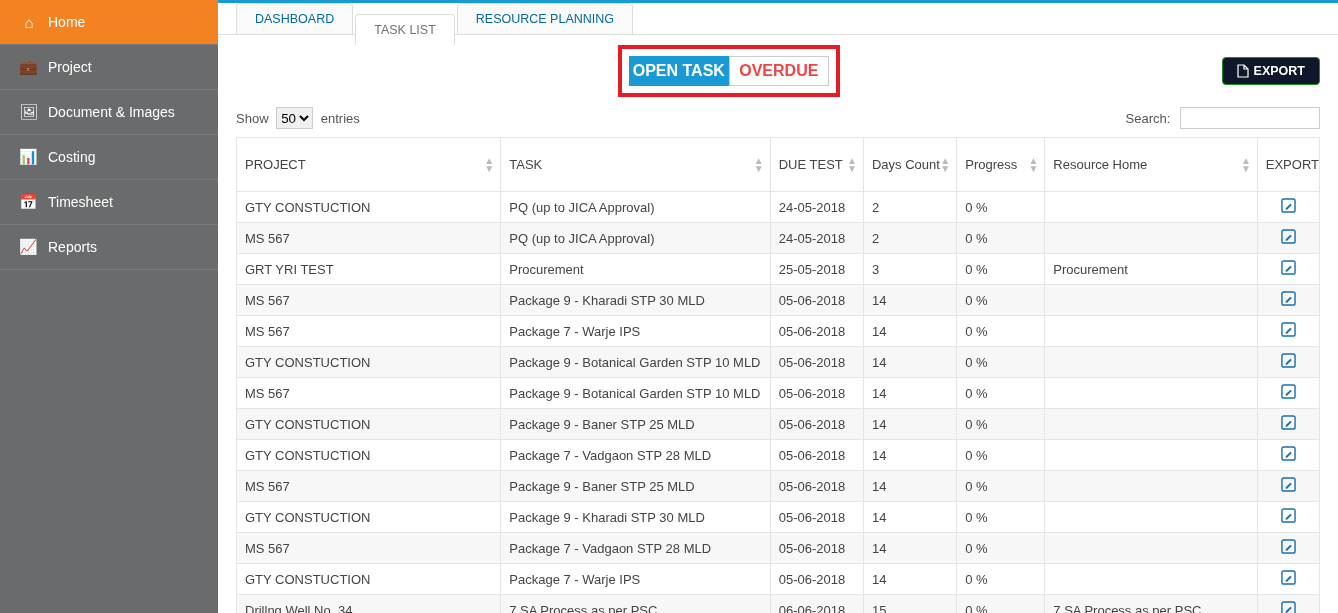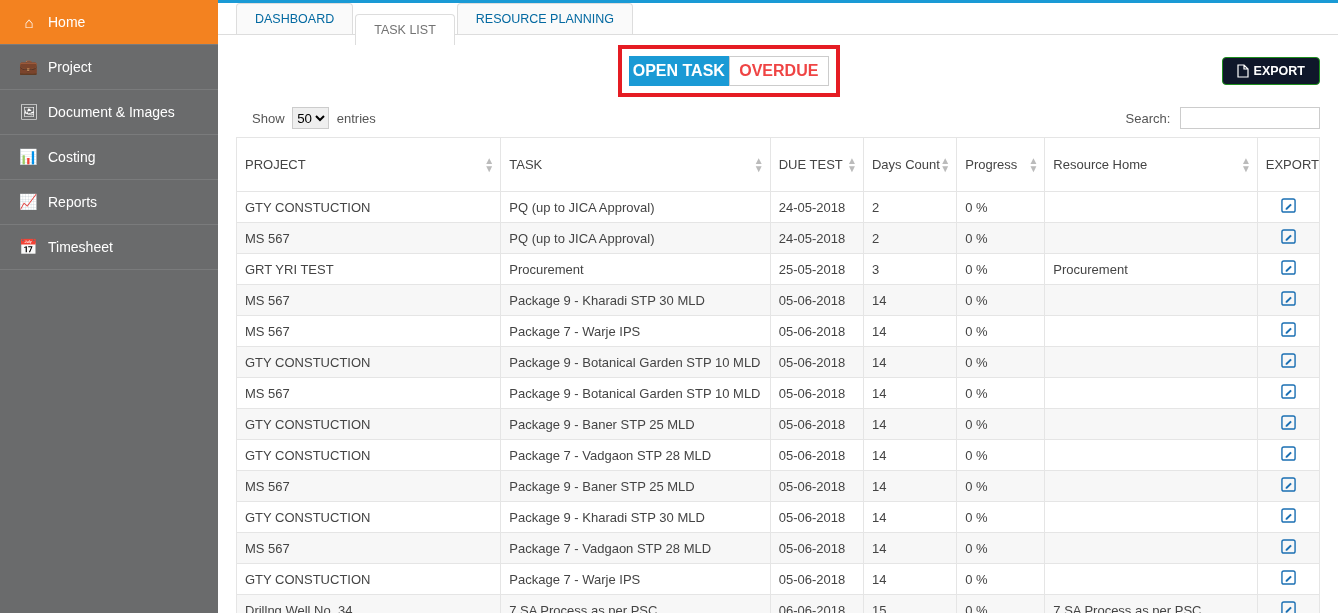--- a/index.html
+++ b/index.html
@@ -24,21 +24,21 @@
   .toolbar { display: flex; align-items: center; padding: 10px 18px; position: relative; }
   .toggle-wrap { margin: 0 auto; border: 4px solid #e51c23; padding: 7px; }
   .toggle { display: flex; }
   .toggle-btn { width: 100px; height: 30px; display: flex; align-items: center; justify-content: center; font-size: 16px; font-weight: 600; border: 1px solid #ccc; cursor: pointer; }
   .toggle-btn.active { background: #1a9ad5; color: #fff; border-color: #1a9ad5; }
   .toggle-btn.inactive { background: #fff; color: #ef4444; }
   .export-btn { background: #0f172a; color: #fff; border: 1px solid #1e8e1e; border-radius: 4px; padding: 6px 14px; font-size: 12.5px; font-weight: 600; cursor: pointer; display: flex; align-items: center; }
   .export-btn .icon { margin-right: 5px; font-size: 12px; }
 
   
-  .controls { display: flex; align-items: flex-start; justify-content: space-between; padding: 0 18px 8px 34px; font-size: 13px; color: #555; }
+  .controls { display: flex; align-items: flex-start; justify-content: space-between; padding: 0 18px 8px 18px; font-size: 13px; color: #555; }
   .controls select { border: 1px solid #ccc; height: 22px; margin: 0 4px; }
   .controls input[type=text] { border: 1px solid #ccc; height: 22px; width: 140px; margin-left: 6px; padding: 0 4px; }
 
   
   .table-wrap { padding: 0 18px; overflow-y: auto; flex: 1; }
   table { border-collapse: collapse; width: 100%; table-layout: fixed; border: 1px solid #ddd; }
   th, td { border: 1px solid #e5e5e5; padding: 6px 8px; text-align: left; font-size: 13px; color: #444; vertical-align: middle; }
   th { background: #fff; font-weight: 500; height: 54px; position: relative; }
   th .sort { position: absolute; right: 6px; top: 50%; transform: translateY(-50%); color: #bbb; font-size: 10px; line-height: 8px; cursor: pointer; }
   tbody tr:nth-child(even) td { background: #f7f7f7; }
@@ -78,26 +78,26 @@
       </div>
       <div class="sidebar-item">
         <span class="icon i-image"></span>
         <span>Document &amp; Images</span>
       </div>
       <div class="sidebar-item">
         <span class="icon i-cost"></span>
         <span>Costing</span>
       </div>
       <div class="sidebar-item">
+        <span class="icon i-time"></span>
+        <span>Timesheet</span>
+      </div>
+      <div class="sidebar-item">
         <span class="icon i-report"></span>
         <span>Reports</span>
-      </div>
-      <div class="sidebar-item">
-        <span class="icon i-time"></span>
-        <span>Timesheet</span>
       </div>
     </nav>
 
   <div class="main">
 
     <div class="tabs" id="tabs">
         <div class="tab">DASHBOARD</div>
         <div class="tab active">TASK LIST</div>
         <div class="tab">RESOURCE PLANNING</div>
       </div>

